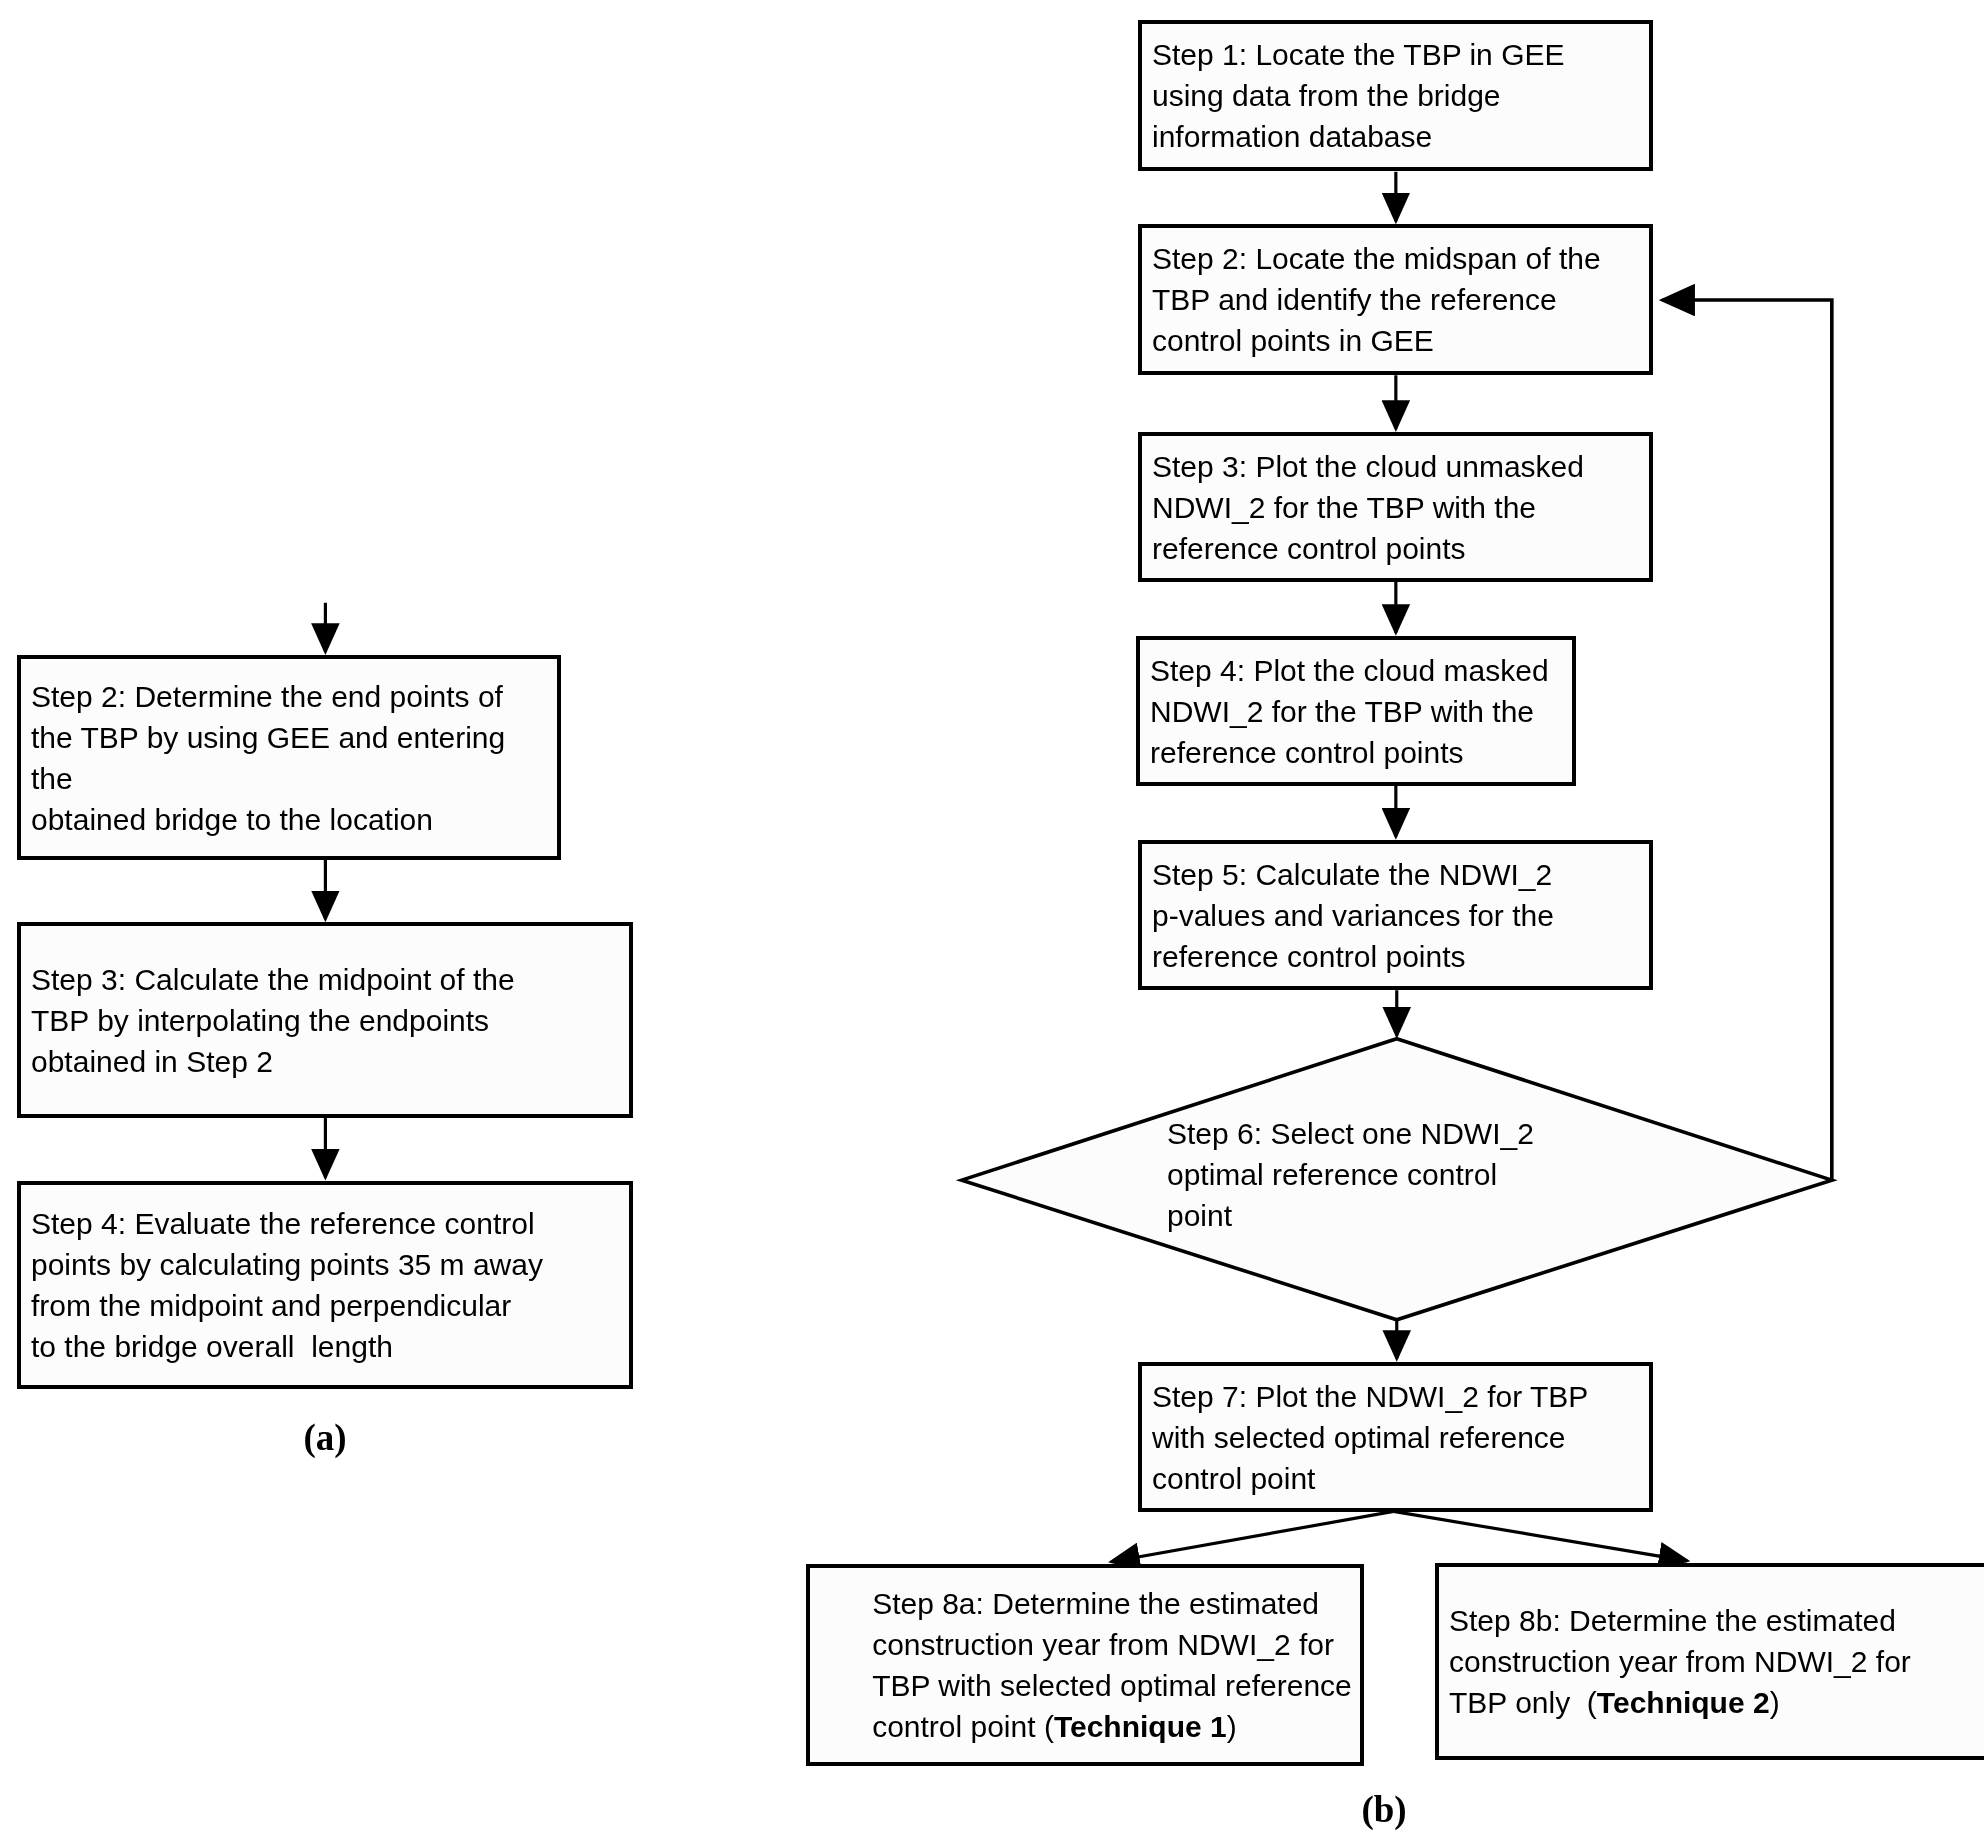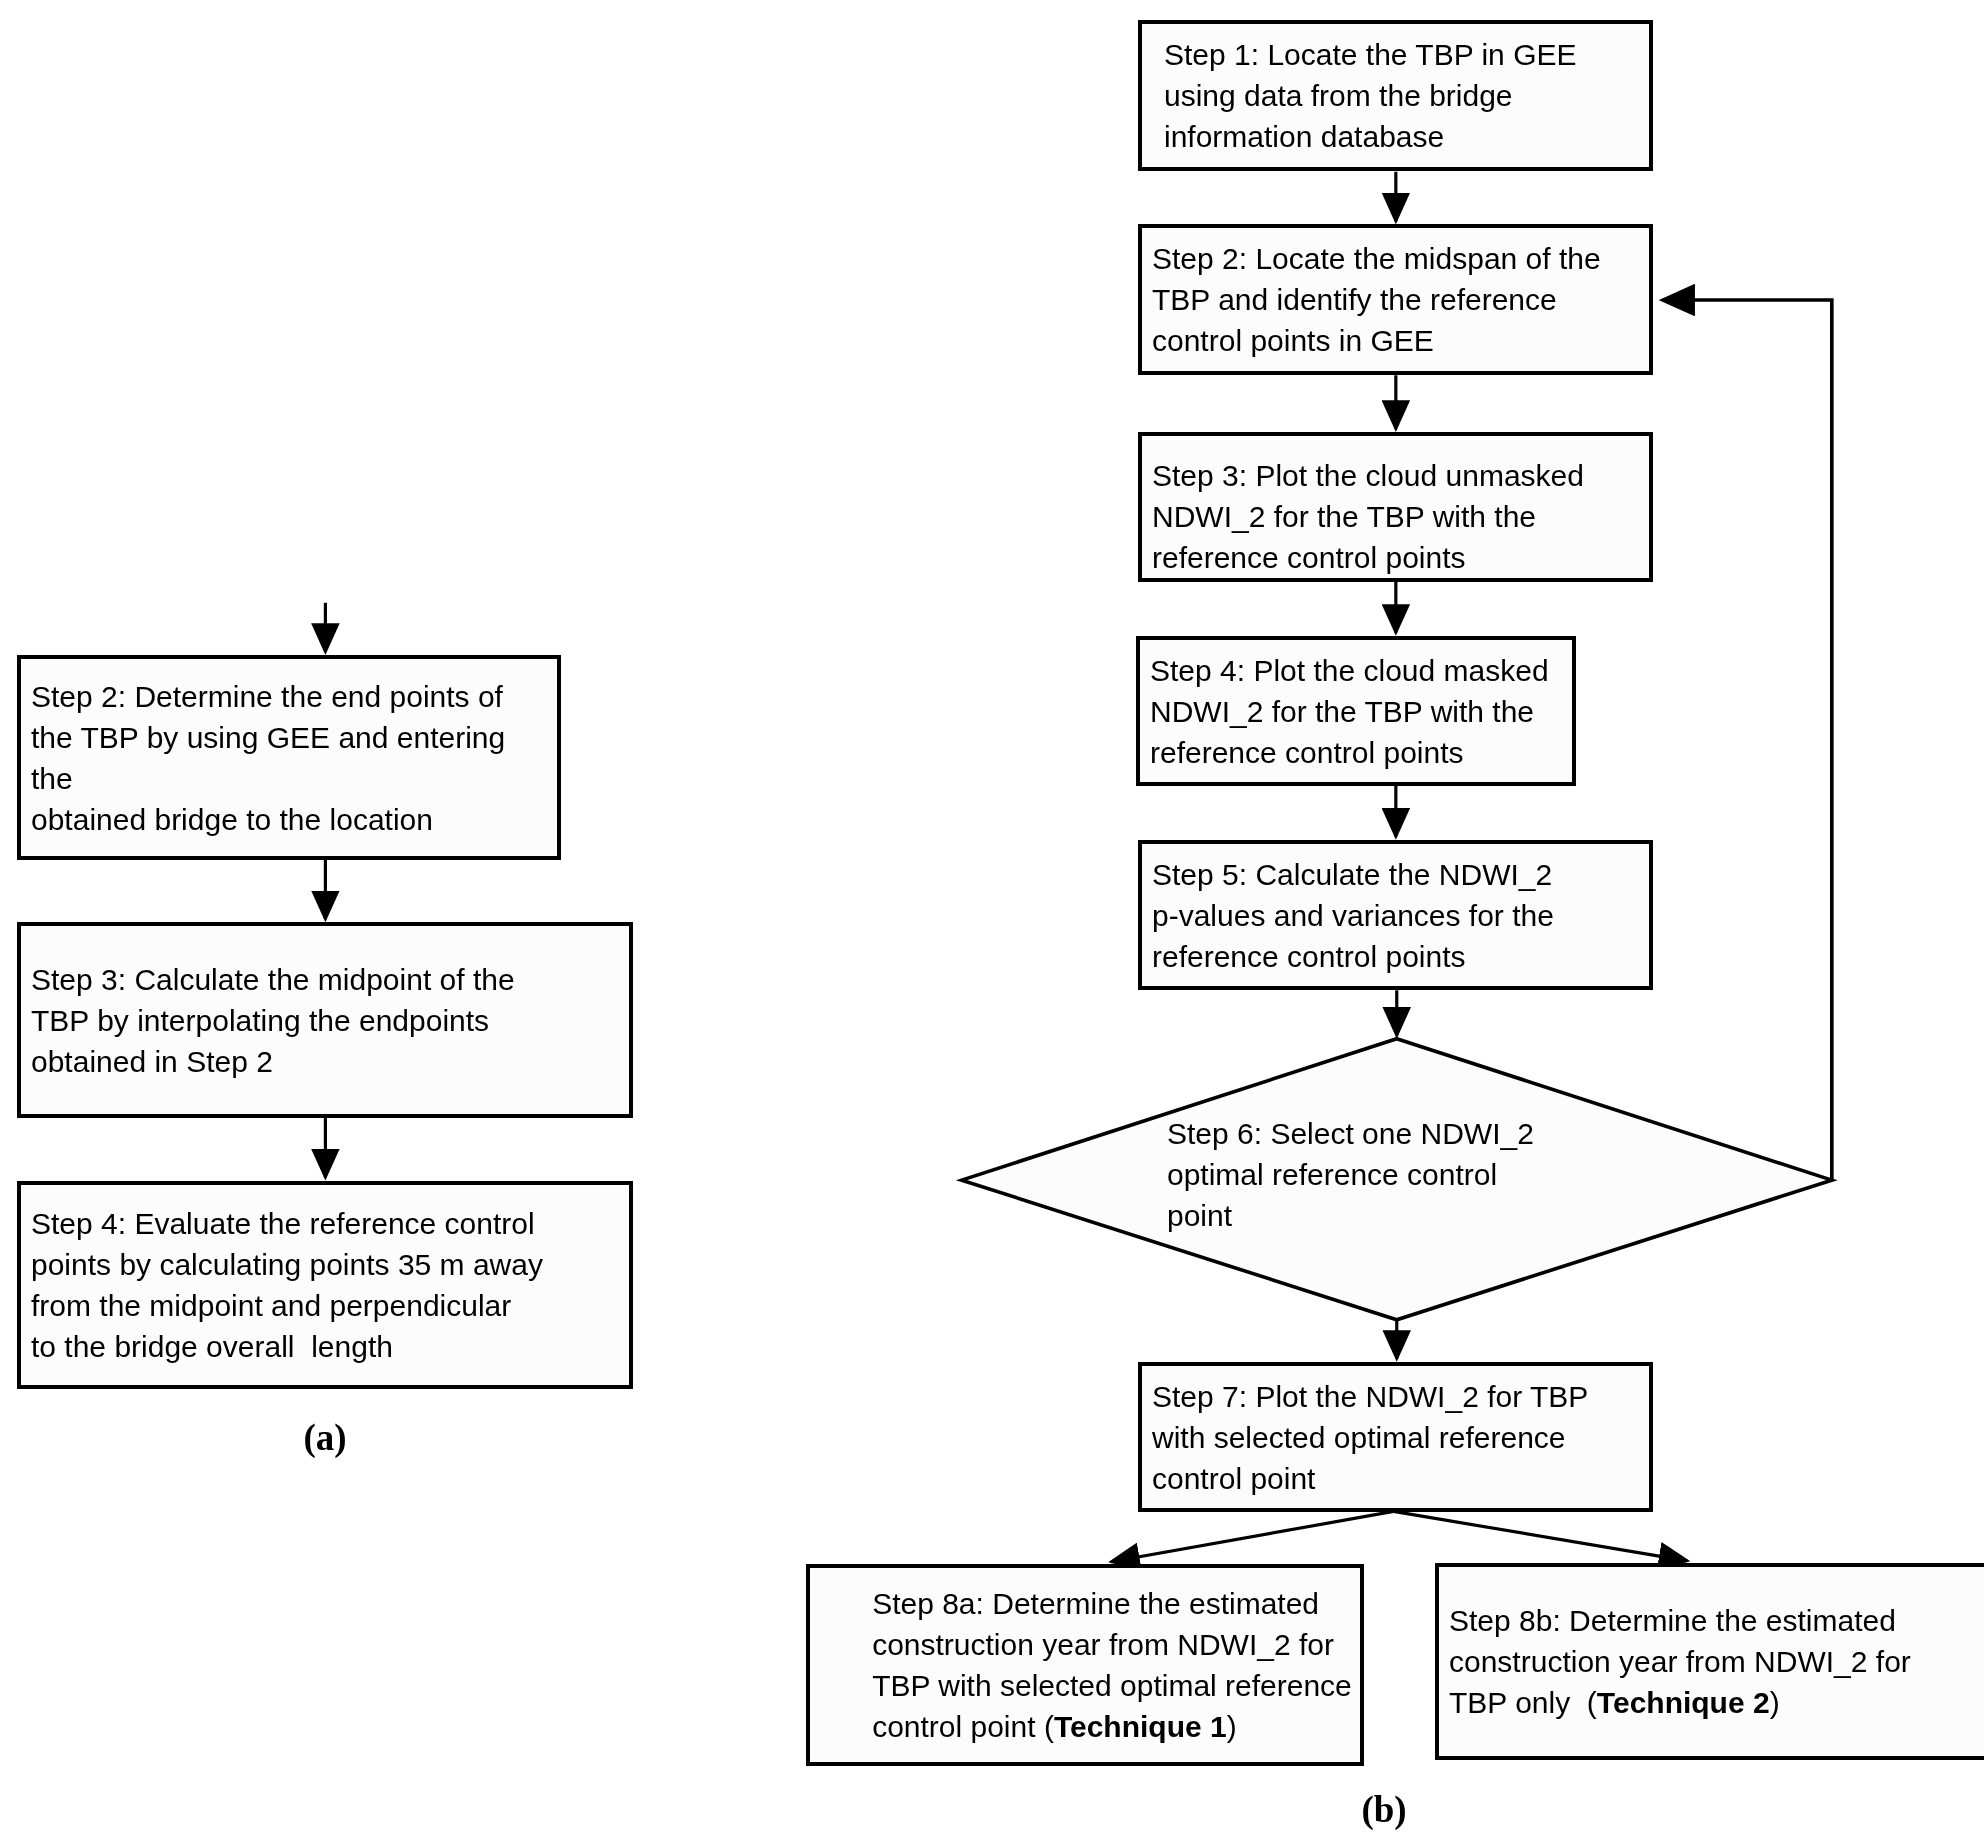--- a/index.html
+++ b/index.html
@@ -25,23 +25,23 @@
     white-space:pre-wrap;
     text-align:left;
   }
   .bold{font-weight:bold;}
   
   #box-a1{left:17px;top:397px;width:616px;height:206px;}
   #box-a2{left:17px;top:655px;width:544px;height:205px;}
   #box-a3{left:17px;top:922px;width:616px;height:196px;}
   #box-a4{left:17px;top:1181px;width:616px;height:208px;}
   
-  #box-b1{left:1138px;top:20.4px;width:515px;height:151px;padding-left:12px;}
+  #box-b1{left:1138px;top:20.4px;width:515px;height:151px;}
   #box-b2{left:1138px;top:224px;width:515px;height:151px;}
-  #box-b3{left:1138px;top:432px;width:515px;height:150px;align-items:flex-end;}
+  #box-b3{left:1138px;top:432px;width:515px;height:150px;}
   #box-b4{left:1136px;top:636px;width:440px;height:150px;}
   #box-b5{left:1138px;top:840px;width:515px;height:150px;}
   #box-b7{left:1138px;top:1362px;width:515px;height:150px;}
   #box-b8a{left:806px;top:1564px;width:558px;height:202px;justify-content:flex-end;}
   #box-b8b{left:1435px;top:1563px;width:626px;height:197px;}
   
   #diamond-text{
     position:absolute;left:1167px;top:1113px;width:489px;
     font-size:30px;line-height:41px;white-space:pre-wrap;text-align:left;
   }

